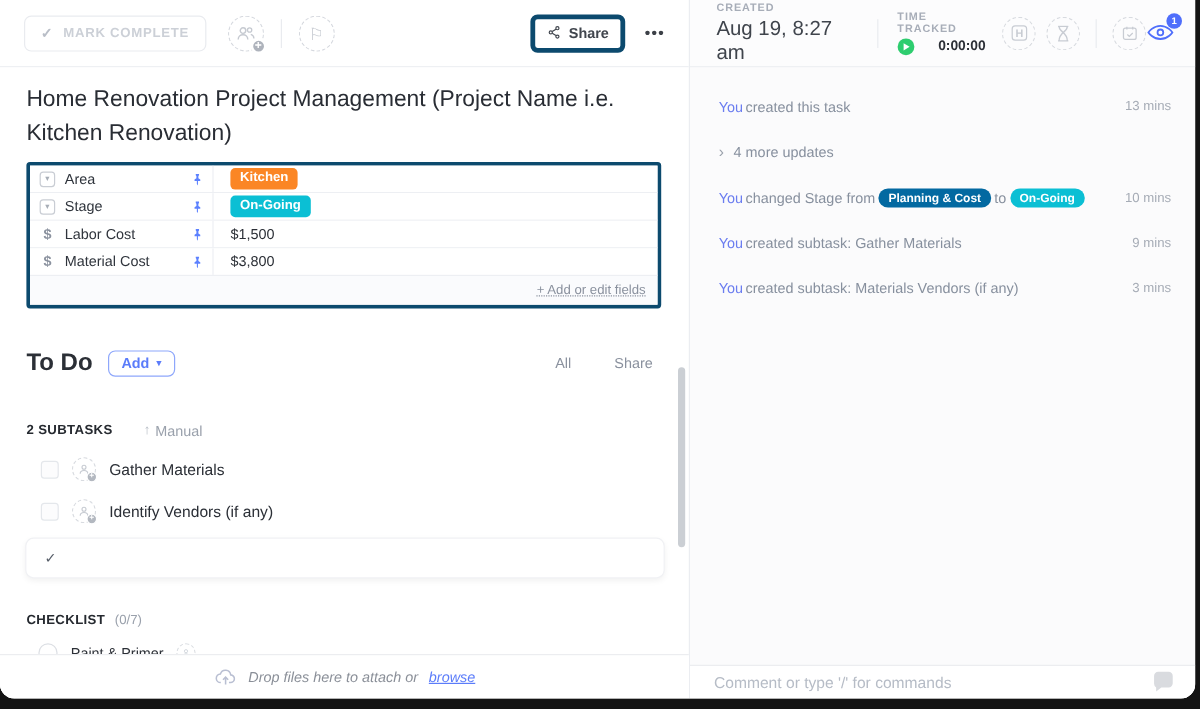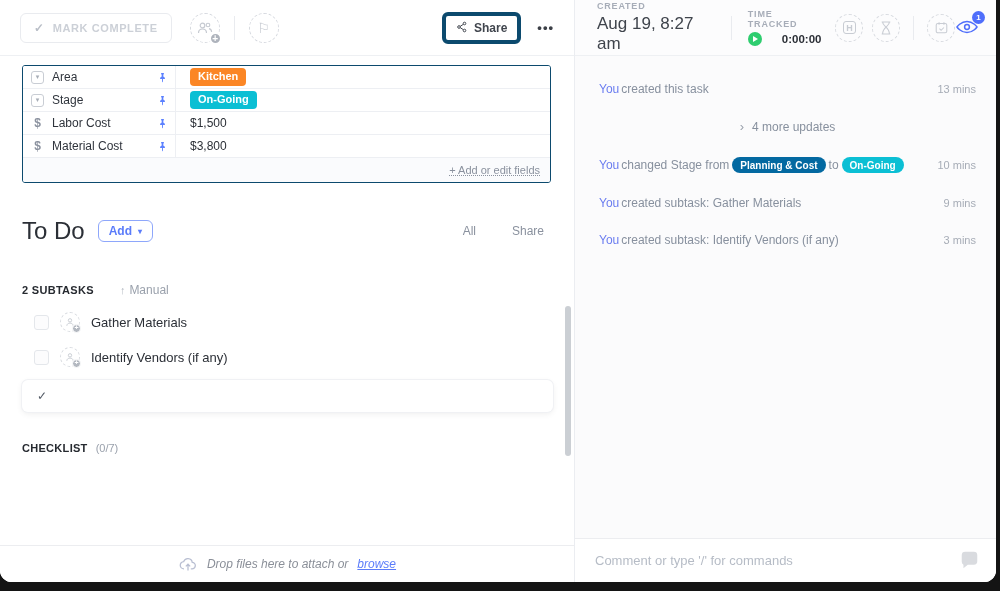--- a/index.html
+++ b/index.html
@@ -23,39 +23,39 @@
   .vdiv { width:1px; height:24px; background:#e9ebef; margin:0 14px; }
   .flag-glyph { font-size:14px; }
   .spacer { flex:1; }
   .btn-share { display:flex; gap:6px; border:4px solid #0c4a6e; border-radius:6px;
                padding:5px 10px; font-size:12px; font-weight:bold; color:#41464e; background:#fff; cursor:pointer;}
   .more-dots { margin-left:16px; color:#3c4047; font-size:13px; font-weight:bold; letter-spacing:1px; cursor:pointer;}
 
   .l-content { flex:1; overflow:hidden; position:relative; padding:0 24px 0 22px; }
   .task-title { margin-top:13px; width:535px; font-size:19px; font-weight:500; color:#292d34; line-height:1.5; }
 
-  .fields { margin-top:9px; width:529px; border:1px solid #0c4a6e; border-radius:3px; overflow:hidden; }
+  .fields { margin-top:9px; width:529px; border:3px solid #0c4a6e; border-radius:3px; overflow:hidden; }
   .frow { display:flex; align-items:stretch; height:23px; border-bottom:1px solid #edeff3; background:#fff; }
   .fcell-label { width:153px; flex:none; display:flex; align-items:center; gap:8px; padding-left:8px;
                  border-right:1px solid #edeff3; }
   .ftype { width:13px; height:13px; border:1px solid #c9cdd4; border-radius:3px; color:#a7adb6;
            font-size:7px; display:flex; align-items:center; justify-content:center; flex:none; }
   .ftype-money { border:none; width:13px; color:#8a919e; font-size:12px; font-weight:bold; }
   .flabel { font-size:12px; color:#2f343c; }
   .pin { margin-left:auto; margin-right:7px; width:11px; height:11px; flex:none; align-self:center; }
   .fcell-val { display:flex; align-items:center; padding-left:14px; font-size:12px; color:#2b2f36; }
   .badge { color:#fff; font-size:11px; font-weight:bold; padding:2px 8px; border-radius:4px; line-height:1.2; }
   .badge-orange { background:#fb8625; }
   .badge-teal { background:#0bbfd4; }
   .ffooter { display:flex; align-items:center; justify-content:flex-end; height:24px; background:#fafbfd;
              padding-right:10px; }
   .add-fields { font-size:11px; color:#8a919e; text-decoration:underline dotted; cursor:pointer; }
 
   .todo-head { margin-top:34px; display:flex; align-items:center; }
-  .todo-title { font-size:24px; font-weight:400; color:#2b2f36; }
+  .todo-title { font-size:20px; font-weight:700; color:#2b2f36; }
   .btn-add { margin-left:13px; display:flex; align-items:center; gap:6px; border:1px solid #8ea7fb; color:#5b7cfa;
              border-radius:6px; padding:3px 10px; font-size:12px; font-weight:bold; background:#fff; cursor:pointer;}
   .btn-add .caret { font-size:8px; }
   .todo-tabs { margin-left:auto; display:flex; gap:36px; margin-right:6px; }
   .todo-tab { font-size:12px; color:#8a919e; cursor:pointer; }
 
   .subtasks-head { margin-top:38px; display:flex; align-items:center; gap:26px; }
   .subtasks-count { font-size:11px; font-weight:bold; color:#262a30; letter-spacing:.3px; }
   .sort { display:flex; align-items:center; gap:4px; color:#9aa1ac; font-size:12px; cursor:pointer;}
   .sort .arrow { font-size:11px; color:#b3b9c2; }
@@ -113,31 +113,31 @@
   .r-dashed { width:28px; height:28px; border:1px dashed #d8dbe0; border-radius:50%; display:flex;
               align-items:center; justify-content:center; color:#c8ccd3; cursor:pointer;}
   .h-box { width:13px; height:13px; border:1.5px solid #c8ccd3; border-radius:3px; font-size:9px; font-weight:bold;
            display:flex; align-items:center; justify-content:center; color:#c8ccd3; }
   .watch { margin-left:auto; position:relative; width:26px; height:22px; cursor:pointer;}
   .watch-badge { position:absolute; top:-6px; right:-5px; min-width:13px; height:13px; border-radius:7px;
                  background:#4f6efb; color:#fff; font-size:8px; font-weight:bold; display:flex;
                  align-items:center; justify-content:center; padding:0 3px; }
 
   .feed { flex:1; overflow:hidden; padding:26px 20px 0 24px; }
-  .feed-row { display:flex; align-items:center; margin-bottom:23px; font-size:12px; color:#87909e; gap:4px;justify-content:center; }
+  .feed-row { display:flex; align-items:center; margin-bottom:23px; font-size:12px; color:#87909e; gap:4px; }
   .actor { color:#6b7df0; margin-right:2px; }
   .feed-time { margin-left:auto; font-size:11px; color:#a6acb6; flex:none; padding-left:10px; }
   .chev { color:#9aa1ac; font-size:13px; margin-right:4px; }
   .fbadge { color:#fff; font-size:10px; font-weight:bold; padding:2.5px 8px; border-radius:9px; line-height:1.1;
             margin:0 3px; white-space:nowrap; }
   .fbadge-maroon { background:#0369a1; }
   .fbadge-teal { background:#0bbfd4; }
   .feed-text-wrap { display:flex; align-items:center; flex-wrap:nowrap; }
 
-  .comment-bar { flex:none; height:44px; border-top:1px solid #ecedf0; background:#fff; display:flex;
+  .comment-bar { flex:none; height:28px; border-top:1px solid #ecedf0; background:#fff; display:flex;
                  align-items:center; padding:0 16px 0 20px; gap:10px; }
   .comment-bar input { flex:1; border:none; outline:none; font-size:13px; color:#2b2f36; background:transparent;
                        font-family:"Liberation Sans", sans-serif; }
   .comment-bar input::placeholder { color:#b6bcc6; }
 
   svg { display:block; }
 </style>
 </head>
 <body>
 
@@ -170,20 +170,21 @@
           <circle cx="6" cy="12" r="2.6" fill="none" stroke="#41464e" stroke-width="2"></circle>
           <circle cx="17" cy="19" r="2.6" fill="none" stroke="#41464e" stroke-width="2"></circle>
           <path d="M8.4 10.7l6.2-4M8.4 13.3l6.2 4" stroke="#41464e" stroke-width="2" fill="none"></path>
         </svg>
         <span>Share</span>
       </button>
       <span class="more-dots">•••</span>
     </div>
 
     <div class="l-content">
+      <h1 class="task-title">Home Renovation Project Management (Project Name i.e. Kitchen Renovation)</h1>
 
       <div class="fields">
         <div class="frow">
           <div class="fcell-label">
             <span class="ftype">▾</span>
             <span class="flabel">Area</span>
             <svg class="pin" viewBox="0 0 24 24">
               <path d="M9 2h6v2.5L13.8 6v4l3.4 2.3V15H13v5.5L12 23l-1-2.5V15H6.8v-2.7L10.2 10V6L9 4.5z" fill="#5c81ff"></path>
             </svg>
           </div>
@@ -277,20 +278,31 @@
 
       <div class="new-subtask">
         <span class="chk">✓</span>
       </div>
 
       <div class="checklist-head">
         <span class="checklist-title">CHECKLIST</span>
         <span class="checklist-count">(0/7)</span>
       </div>
 
+      <div class="check-item">
+        <span class="radio"></span>
+        <span class="check-label">Paint &amp; Primer</span>
+        <span class="tiny-assignee">
+          <svg width="8" height="8" viewBox="0 0 12 12">
+            <circle cx="6" cy="4" r="2" fill="none" stroke="#d2d6dc" stroke-width="1.2"></circle>
+            <path d="M2.2 10.5c0-2 1.7-3.2 3.8-3.2s3.8 1.2 3.8 3.2" fill="none" stroke="#d2d6dc" stroke-width="1.2"></path>
+          </svg>
+          <span class="tiny-plus">+</span>
+        </span>
+      </div>
 
       <div class="l-scrollbar"></div>
     </div>
 
     <div class="l-footer">
       <svg width="20" height="16" viewBox="0 0 24 20">
         <path d="M7 16a4.5 4.5 0 0 1-.4-9A5.5 5.5 0 0 1 17.3 8 4 4 0 0 1 17 16h-1.5" fill="none" stroke="#b9bfd2" stroke-width="1.6"></path>
         <path d="M12 18v-7M9.3 13l2.7-2.7 2.7 2.7" fill="none" stroke="#b9bfd2" stroke-width="1.6"></path>
       </svg>
       <span class="drop-text">Drop files here to attach or</span>
@@ -366,21 +378,21 @@
       <div class="feed-row">
         <span class="feed-text-wrap">
           <span class="actor">You</span>
           <span>created subtask: Gather Materials</span>
         </span>
         <span class="feed-time">9 mins</span>
       </div>
       <div class="feed-row">
         <span class="feed-text-wrap">
           <span class="actor">You</span>
-          <span>created subtask: Identify Vendors (if any)</span>
+          <span>created subtask: Materials Vendors (if any)</span>
         </span>
         <span class="feed-time">3 mins</span>
       </div>
     </div>
 
     <div class="comment-bar">
       <input type="text" placeholder="Comment or type '/' for commands" style="">
       <svg width="21" height="19" viewBox="0 0 24 22">
         <path d="M3 5a4 4 0 0 1 4-4h10a4 4 0 0 1 4 4v7a4 4 0 0 1-4 4h-7l-5 4v-4a4 4 0 0 1-2-3.5z" fill="#d9dbdf"></path>
       </svg>

